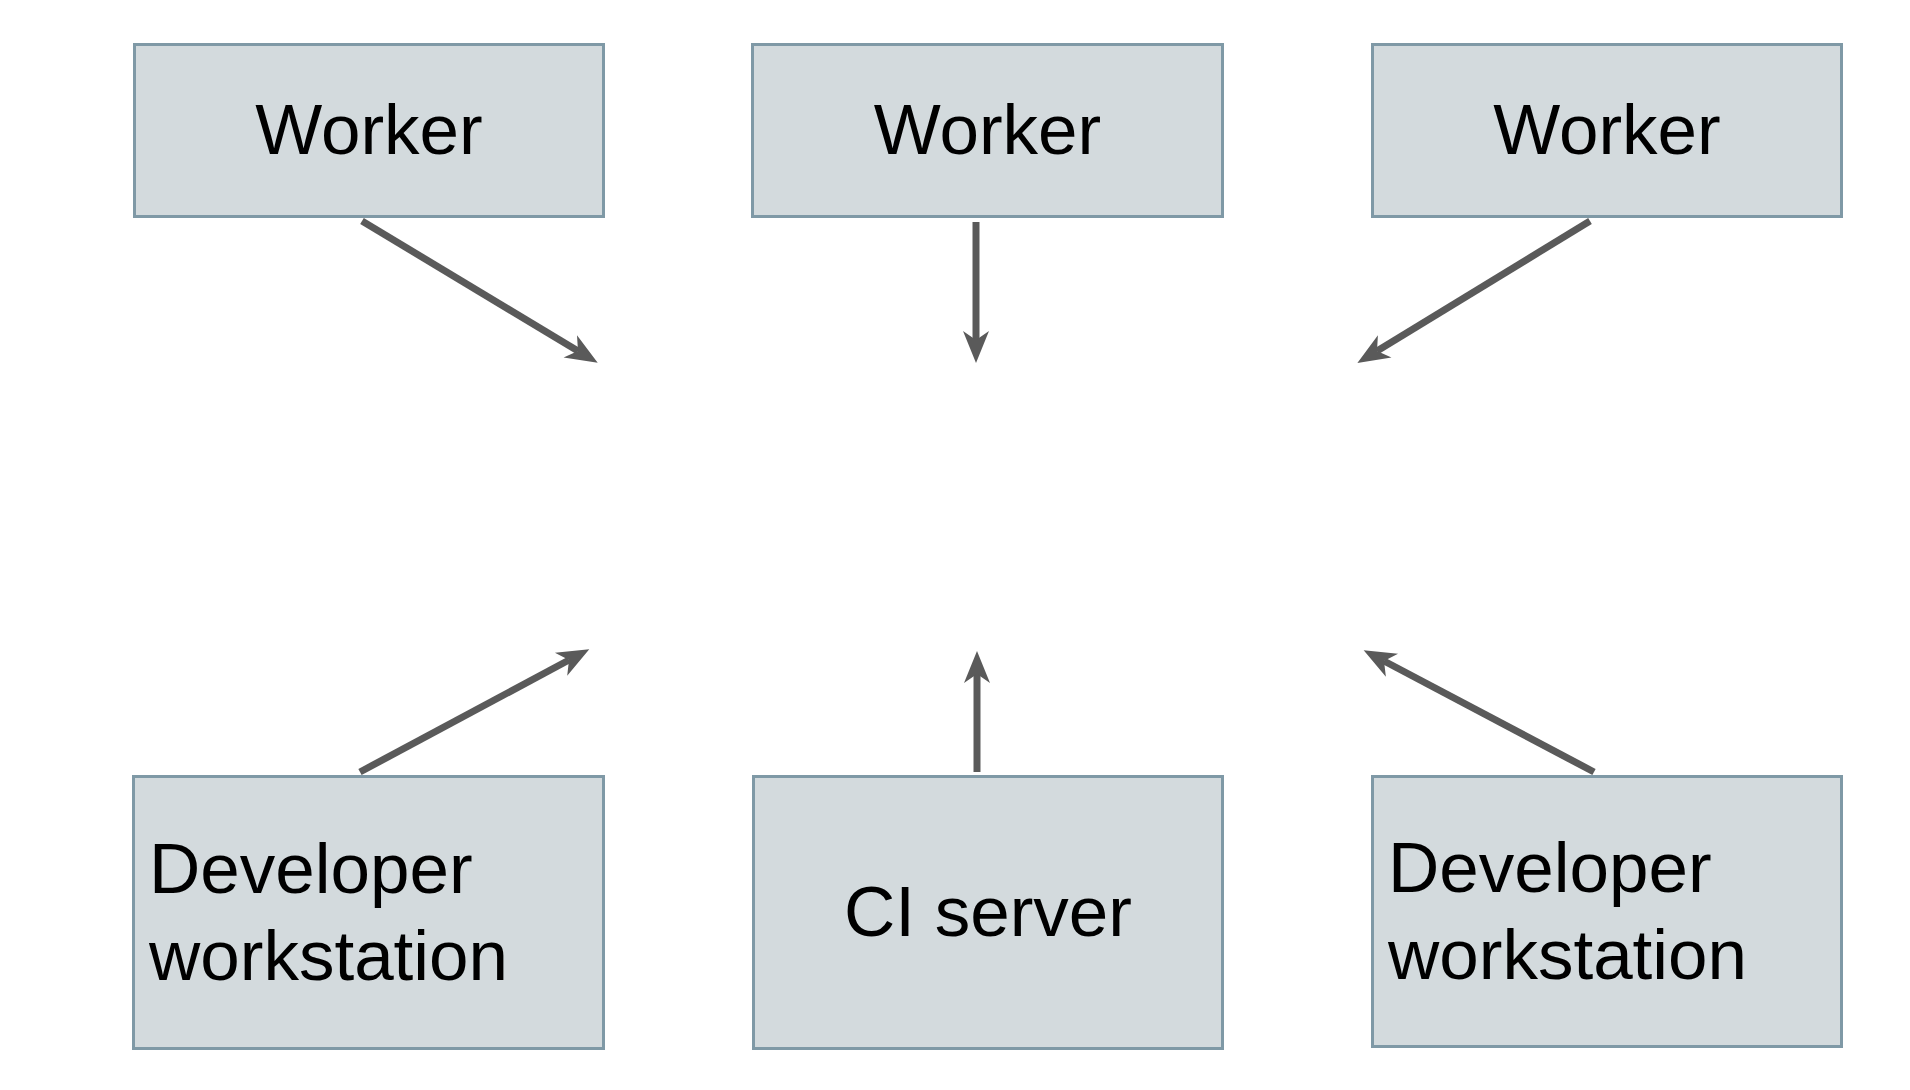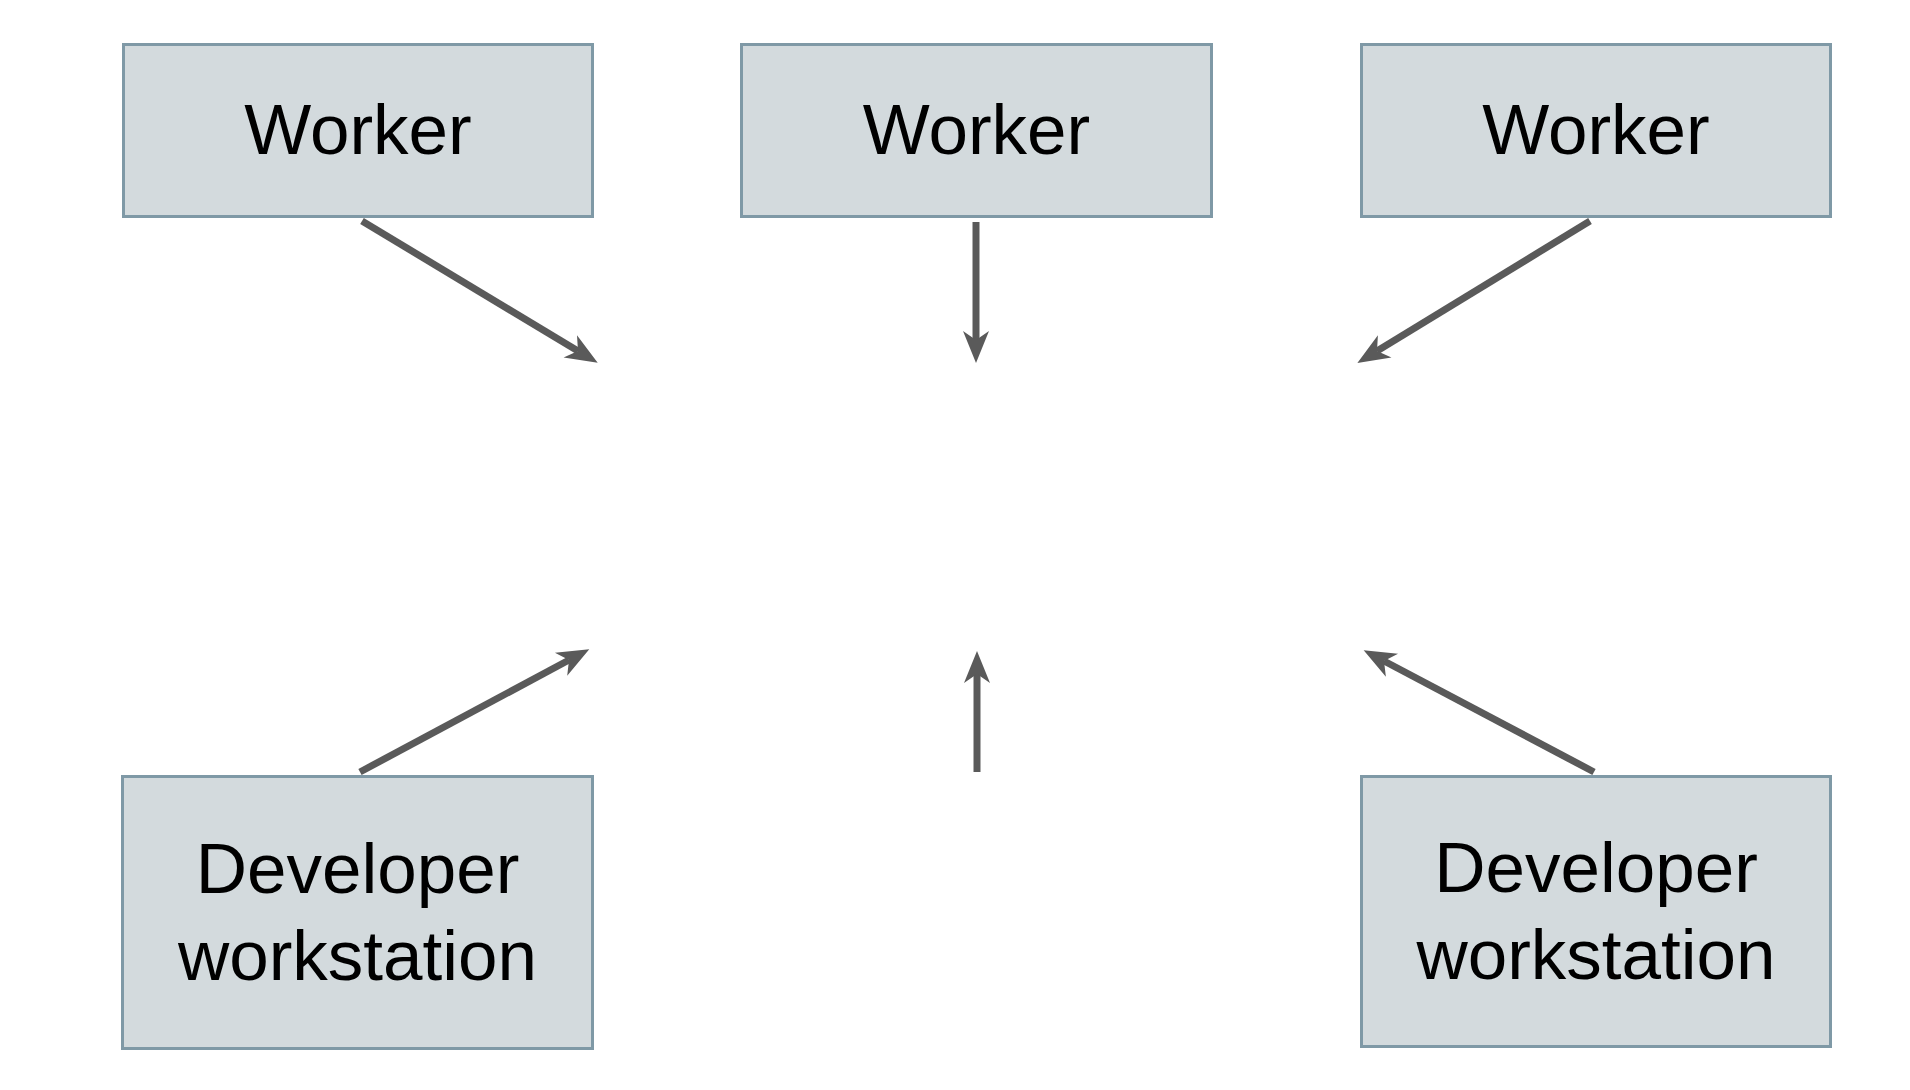--- a/index.html
+++ b/index.html
@@ -18,25 +18,25 @@
     font-family:"Liberation Sans", sans-serif;
   }
   .node{
     position:absolute;
     background:var(--node-fill);
     border:3px solid var(--node-border);
     box-sizing:border-box;
     display:flex;
     align-items:center;
     justify-content:center;
-    text-align:center;
     font-size:71px;
     line-height:1.22;
     color:var(--text);
     padding:0 14px;
+    margin-left:11px;
   }
   .node-worker-1{left:122px;top:43px;width:472px;height:175px;}
   .node-worker-2{left:740px;top:43px;width:473px;height:175px;}
   .node-worker-3{left:1360px;top:43px;width:472px;height:175px;}
   .node-build-master{left:593px;top:369px;width:767px;height:274px;}
   .node-dev-left{left:121px;top:775px;width:473px;height:275px;}
   .node-ci-server{left:741px;top:775px;width:472px;height:275px;}
   .node-dev-right{left:1360px;top:775px;width:472px;height:273px;}
   .arrows{
     position:absolute;
@@ -74,18 +74,21 @@
 
   <div class="node node-worker-3">
     <span>Worker</span>
   </div>
 
 
   <div class="node node-dev-left">
     <span>Developer workstation</span>
   </div>
 
+  <div class="node node-ci-server">
+    <span>CI server</span>
+  </div>
 
   <div class="node node-dev-right">
     <span>Developer workstation</span>
   </div>
 
 </div>
 
 </body></html>

